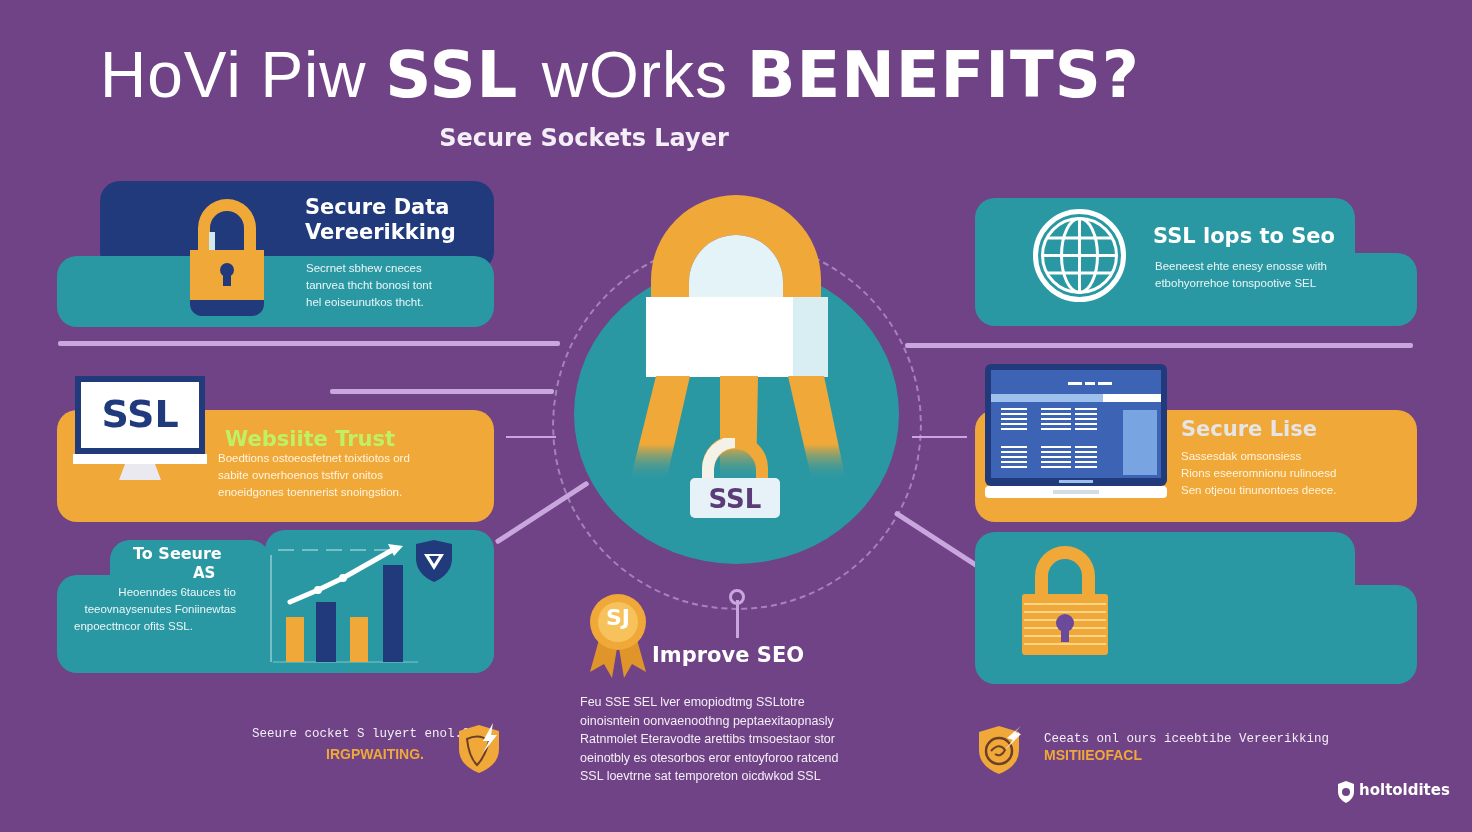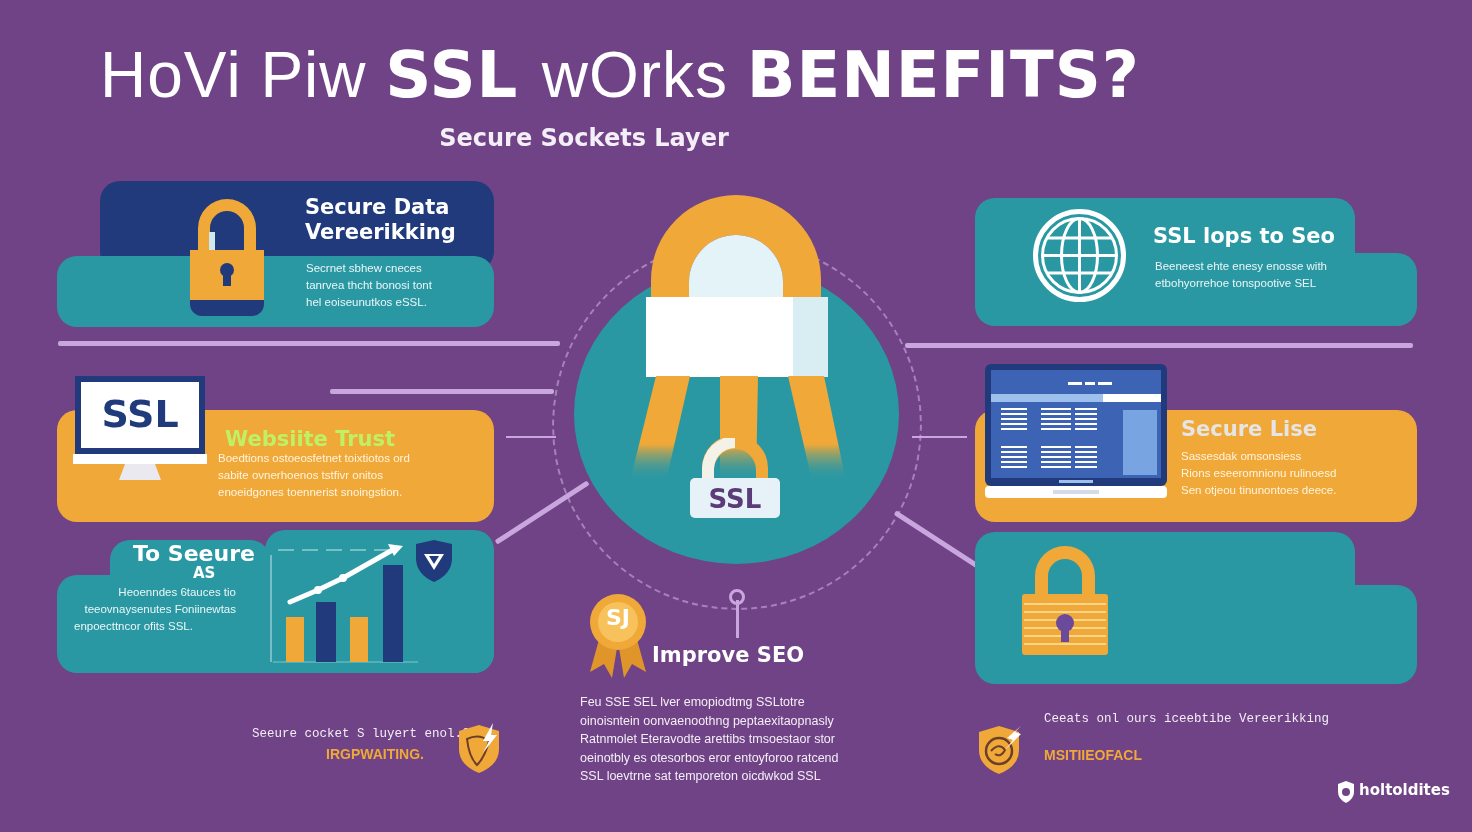--- a/index.html
+++ b/index.html
@@ -83,21 +83,21 @@
     <path d="M2 108 H76 V112 A12 12 0 0 1 64 124 H14 A12 12 0 0 1 2 112 Z" fill="#203a7c"></path>
     <circle cx="39" cy="78" r="7" fill="#203a7c"></circle>
     <rect x="35" y="80" width="8" height="14" fill="#203a7c"></rect>
   </svg>
 </div>
 <div class="card-title" style="left:305px; top:195px;">Secure Data</div>
 <div class="card-title" style="left:305px; top:220px;">Vereerikking</div>
 <div class="card-body" style="left:306px; top:260px;">
   <div>Secrnet sbhew cneces</div>
   <div>tanrvea thcht bonosi tont</div>
-  <div>hel eoiseunutkos eSSL.</div>
+  <div>hel eoiseunutkos thcht.</div>
 </div>
 
 <div class="card orange" style="left:57px; top:410px; width:437px; height:112px;"></div>
 <div class="abs" style="left:73px; top:374px; width:134px; height:110px;">
   <svg width="134" height="110" viewBox="0 0 134 110">
     <rect x="2" y="2" width="130" height="78" fill="#203a7c"></rect>
     <rect x="8" y="8" width="118" height="66" fill="#ffffff"></rect>
     <rect x="0" y="80" width="134" height="10" fill="#ffffff"></rect>
     <polygon points="52,90 82,90 88,106 46,106" fill="#e9e9ef"></polygon>
   </svg>
@@ -106,21 +106,21 @@
 <div class="card-title" style="left:225px; top:427px; color:#bef264;">Websiite Trust</div>
 <div class="card-body" style="left:218px; top:450px; color:#fff4de;">
   <div>Boedtions ostoeosfetnet toixtiotos ord</div>
   <div>sabite ovnerhoenos tstfivr onitos</div>
   <div>enoeidgones toennerist snoingstion.</div>
 </div>
 
 <div class="card teal" style="left:57px; top:575px; width:437px; height:98px;"></div>
 <div class="card teal" style="left:110px; top:540px; width:160px; height:60px;"></div>
 <div class="card teal" style="left:265px; top:530px; width:229px; height:143px;"></div>
-<div class="card-title" style="left:133px; top:541px; font-size:22px;">To Seeure</div>
+<div class="card-title" style="left:133px; top:541px; font-size:16px;">To Seeure</div>
 <div class="card-title" style="left:193px; top:561px; font-size:15px;">AS</div>
 <div class="card-body" style="left:74px; top:584px; text-align:right; width:162px;">
   <div>Heoenndes 6tauces tio</div>
   <div>teeovnaysenutes Foniinewtas</div>
   <div style="text-align:left;">enpoecttncor ofits SSL.</div>
 </div>
 <div class="abs" style="left:268px; top:540px; width:190px; height:125px;">
   <svg width="190" height="125" viewBox="0 0 190 125">
     <line x1="3" y1="15" x2="3" y2="122" stroke="#c5e6ea" stroke-width="1"></line>
     <line x1="5" y1="122" x2="150" y2="122" stroke="#7fc5cc" stroke-width="1"></line>
@@ -267,21 +267,21 @@
 </div>
 
 <div class="abs" style="left:975px; top:724px; width:48px; height:52px;">
   <svg width="48" height="52" viewBox="0 0 48 52">
     <path d="M4 8 L24 2 L44 8 V26 Q44 42 24 50 Q4 42 4 26 Z" fill="#f0a838"></path>
     <circle cx="24" cy="27" r="13" fill="none" stroke="#6b3f2a" stroke-width="2.5"></circle>
     <path d="M16 27 Q24 18 30 26 Q26 34 20 30" fill="none" stroke="#6b3f2a" stroke-width="2"></path>
     <polygon points="46,2 32,14 38,16 30,26 46,10 40,8" fill="#ffffff"></polygon>
   </svg>
 </div>
-<div class="bottom-text" style="left:1044px; top:712px;">Ceeats onl ours iceebtibe Vereerikking</div>
+<div class="bottom-text" style="left:1044px; top:732px;">Ceeats onl ours iceebtibe Vereerikking</div>
 <div class="bottom-accent" style="left:1044px; top:747px;">MSITIIEOFACL</div>
 
 <div class="abs" style="left:1336px; top:781px; display:flex; align-items:flex-start; gap:3px;">
   <span style="display:inline-block; width:20px; height:22px;">
     <svg width="20" height="22" viewBox="0 0 20 22">
       <path d="M2 3 L10 0 L18 3 V11 Q18 18 10 22 Q2 18 2 11 Z" fill="#ffffff"></path>
       <circle cx="10" cy="11" r="4" fill="#6f4385"></circle>
     </svg>
   </span>
   <span style="font-size:15px; font-weight:700; color:#fff;">holtoldites</span>

